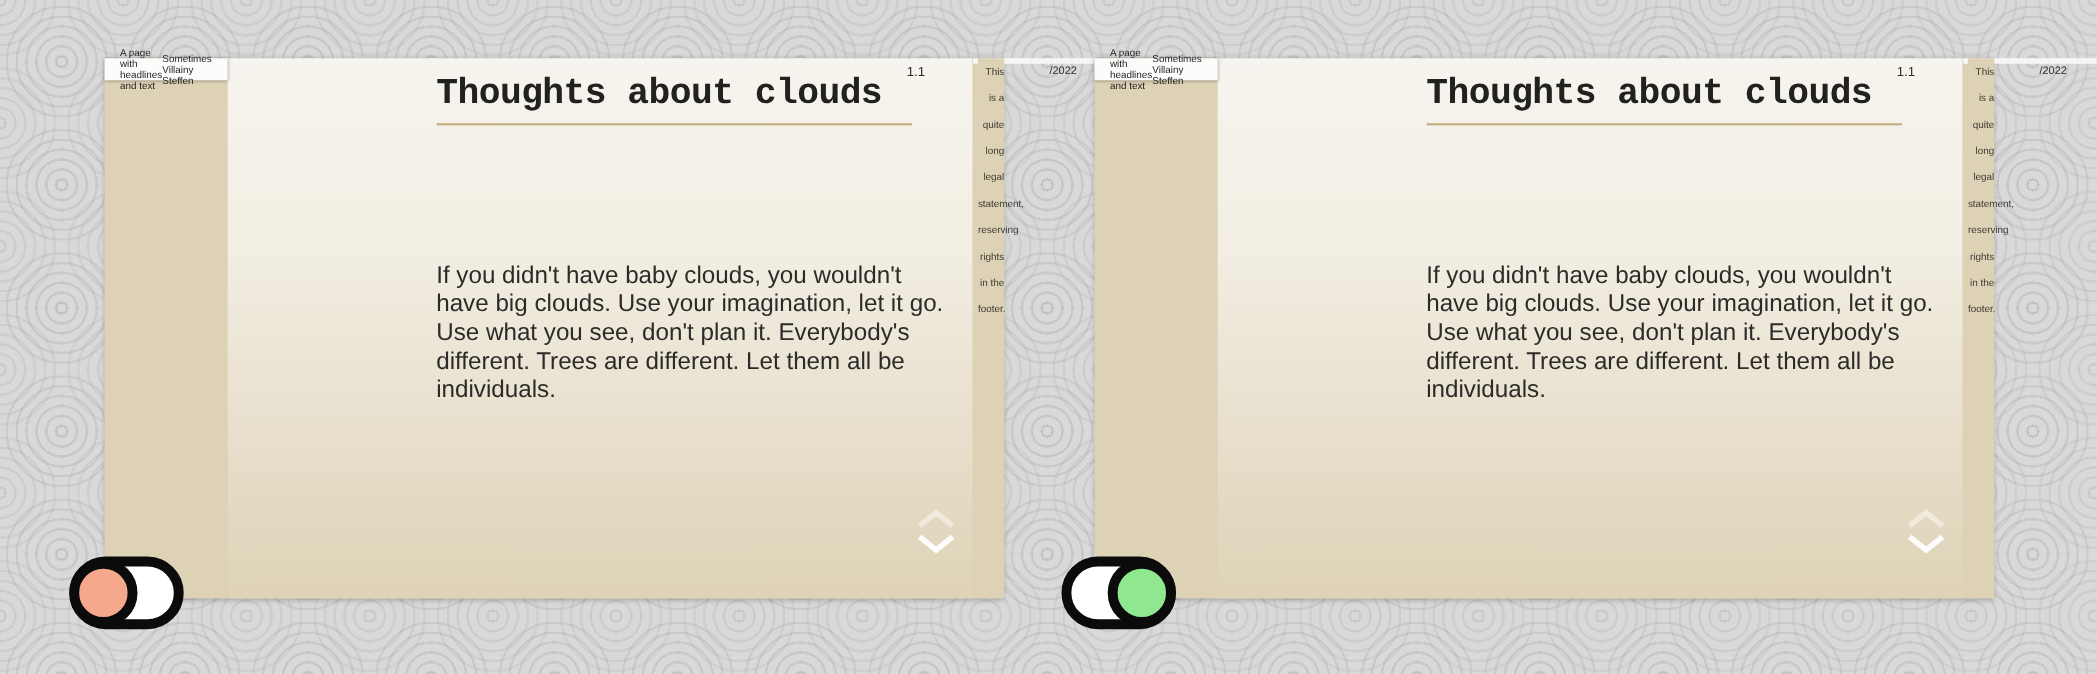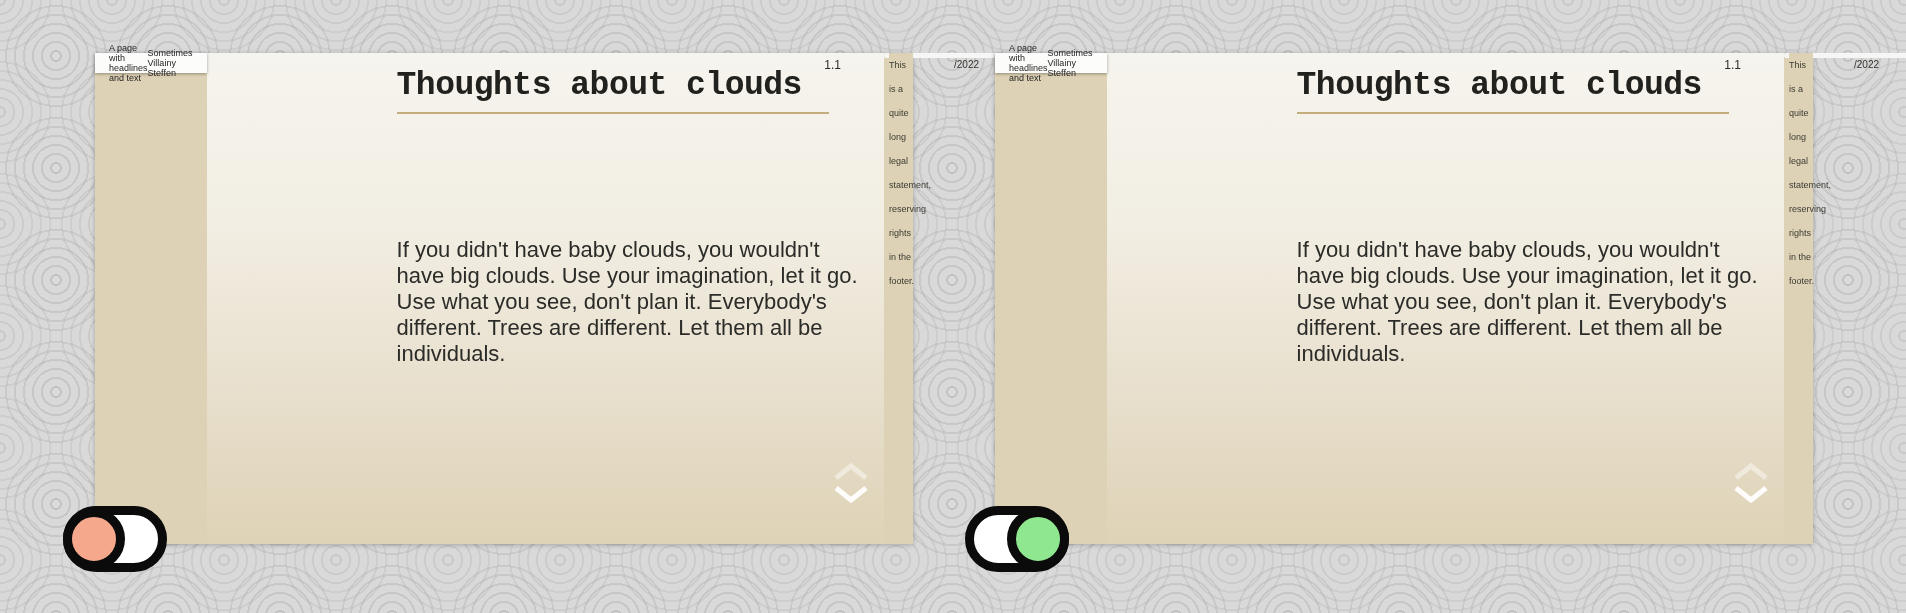--- a/index.html
+++ b/index.html
@@ -75,21 +75,21 @@
     border-radius:2px;
   }
   .card-footer{
     position:relative;flex:0 0 24px;height:24px;background:#ddd2b6;
     font-size:9px;color:#3c3a33;
   }
   .footer-date{
     position:absolute;left:65px;top:0;line-height:24px;font-size:10px;color:#33312b;
   }
   .footer-legal{
-    position:absolute;left:0;right:0;top:0;line-height:24px;text-align:left;
+    position:absolute;left:0;right:0;top:0;line-height:24px;text-align:right;
   }
   .footer-page{
     position:absolute;right:72px;top:0;line-height:24px;font-size:12px;color:#2e2c27;text-align:center;
   }
   .toggle-switch{position:absolute;width:104px;height:66px;z-index:10;}
   .toggle-switch.left{left:63px;top:506px;}
   .toggle-switch.right{left:965px;top:506px;}
   .toggle-pill{
     position:absolute;left:0;top:0;width:104px;height:66px;box-sizing:border-box;
     border:9px solid #0b0b0b;border-radius:33px;background:#ffffff;

